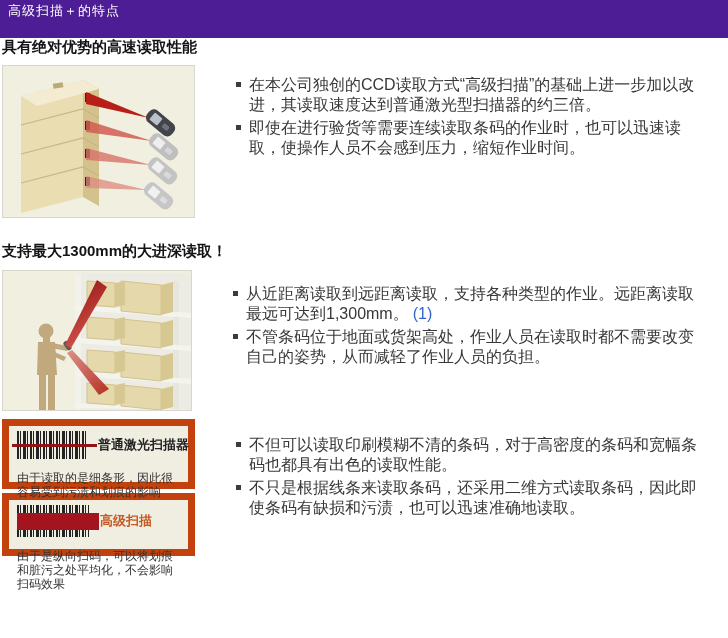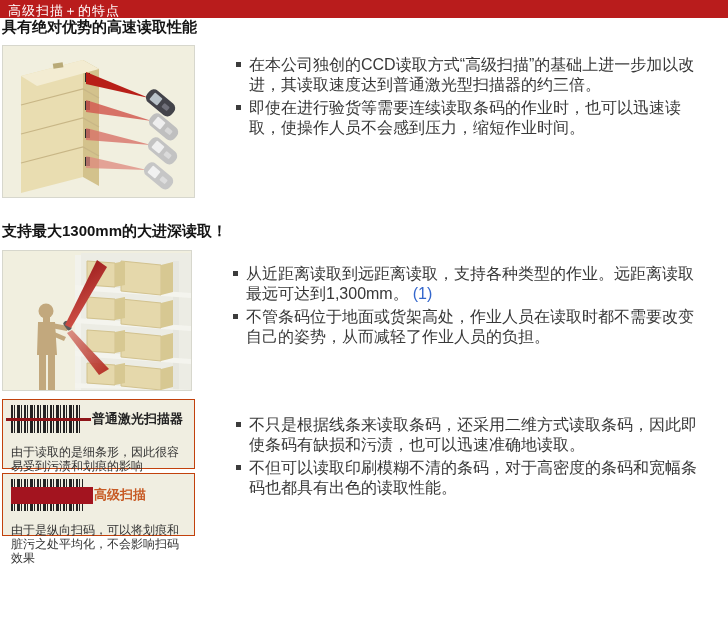--- a/index.html
+++ b/index.html
@@ -1,21 +1,21 @@
 <!DOCTYPE html>
 <html><head>
 <meta charset="utf-8">
 <style>
   * { box-sizing: border-box; }
   html,body { margin:0; padding:0; background:#fff; }
   body { font-family:"Liberation Sans","DejaVu Sans",sans-serif; color:#383838; }
   .page { position:relative; width:728px; height:638px; background:#fff; overflow:hidden; }
 
   
-  .titlebar { height:18px; background:#b91c1c; color:#fff; font-size:13px; line-height:22px; padding-left:8px; letter-spacing:1px; }
+  .titlebar { height:38px; background:#4c1d95; color:#fff; font-size:13px; line-height:22px; padding-left:8px; letter-spacing:1px; }
 
   
   .heading { font-size:15px; font-weight:bold; color:#141414; margin:0; padding:0 0 0 2px; line-height:18px; }
   .h1 { }
   .h2 { margin-top:24px; }
   .h3 { margin-top:47px; }
 
   .row { display:flex; align-items:flex-start; }
   .r1 { margin-top:9px; }
   .r2 { margin-top:10px; }
@@ -27,21 +27,21 @@
   ul.bullets { list-style:none; margin:0 0 0 40px; padding:0; width:472px; }
   .b1 { margin-top:10px !important; }
   .b2 { margin-top:14px !important; }
   .b3 { margin-top:16px !important; }
   ul.bullets li { position:relative; padding-left:14px; font-size:16px; line-height:20px; margin-bottom:3px; }
   ul.bullets li::before { content:""; position:absolute; left:1px; top:7px; width:5px; height:5px; background:#3c3c3c; }
   a.ref-link { color:#3366cc; text-decoration:none; margin-left:4px; }
 
   
   .col-left { width:193px; margin-left:2px; flex:0 0 auto; }
-  .panel { background:#f0eee1; border:1px solid #c2410c; padding:5px 8px 4px 8px; }
+  .panel { background:#f0eee1; border:7px solid #c2410c; padding:5px 8px 4px 8px; }
   .panel-1 { height:70px; }
   .panel-2 { height:63px; margin-top:4px; }
   .panel-row { display:flex; align-items:center; }
   .barcode-wrap { position:relative; flex:0 0 auto; }
   .barcode { background:repeating-linear-gradient(90deg,#232323 0 2px,transparent 2px 3px,#232323 3px 4px,transparent 4px 6px,#232323 6px 9px,transparent 9px 10px,#232323 10px 11px,transparent 11px 13px); }
   .bc1 { width:70px; height:28px; }
   .bc2 { width:72px; height:32px; }
   .laser-line { position:absolute; left:-5px; right:-10px; top:13px; height:3px; background:#8e1418; }
   .scan-band { position:absolute; left:0; right:-10px; top:8px; height:17px; background:#a3141f; }
   .panel-label { font-size:13px; font-weight:bold; margin-left:11px; color:#222; white-space:nowrap; }
@@ -203,18 +203,18 @@
           <div class="barcode-wrap">
             <div class="barcode bc2"></div>
             <div class="scan-band"></div>
           </div>
           <div class="panel-label label-adv">高级扫描</div>
         </div>
         <div class="panel-caption">由于是纵向扫码，可以将划痕和脏污之处平均化，不会影响扫码效果</div>
       </div>
     </div>
     <ul class="bullets b3">
+      <li><span>不但可以读取印刷模糊不清的条码，对于高密度的条码和宽幅条码也都具有出色的读取性能。</span></li>
       <li><span>不只是根据线条来读取条码，还采用二维方式读取条码，因此即使条码有缺损和污渍，也可以迅速准确地读取。</span></li>
-      <li><span>不但可以读取印刷模糊不清的条码，对于高密度的条码和宽幅条码也都具有出色的读取性能。</span></li>
     </ul>
   </div>
 
 </div>
 
 </body></html>

